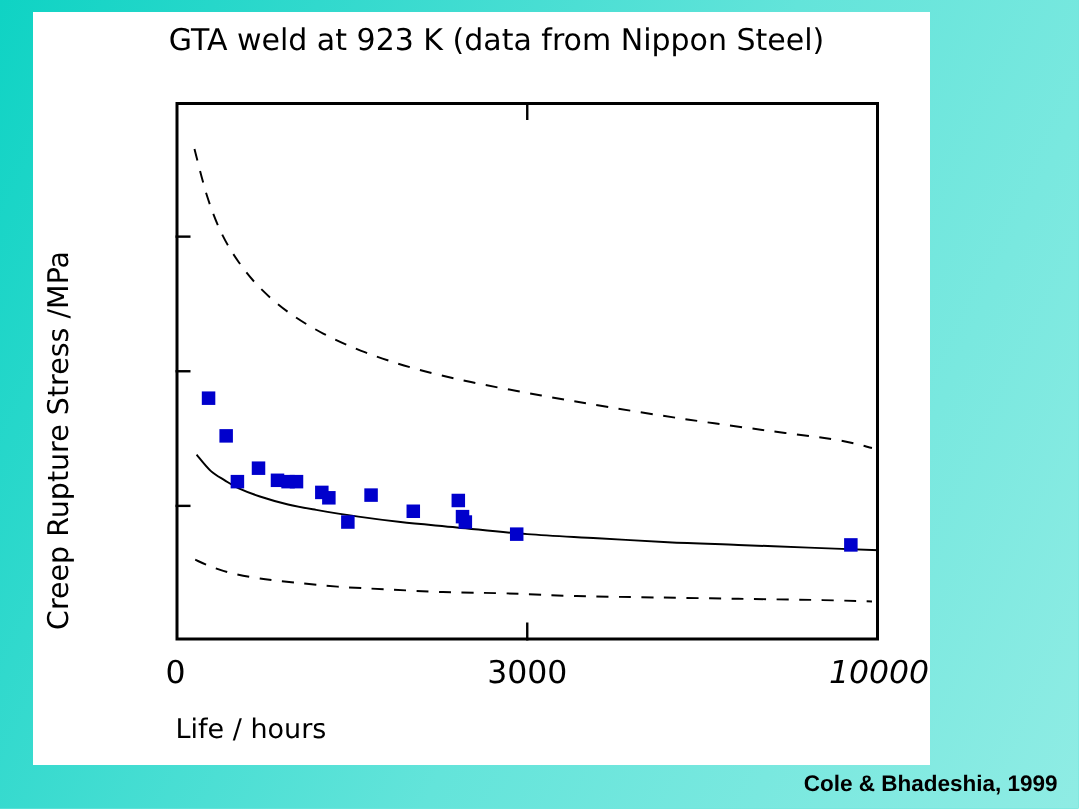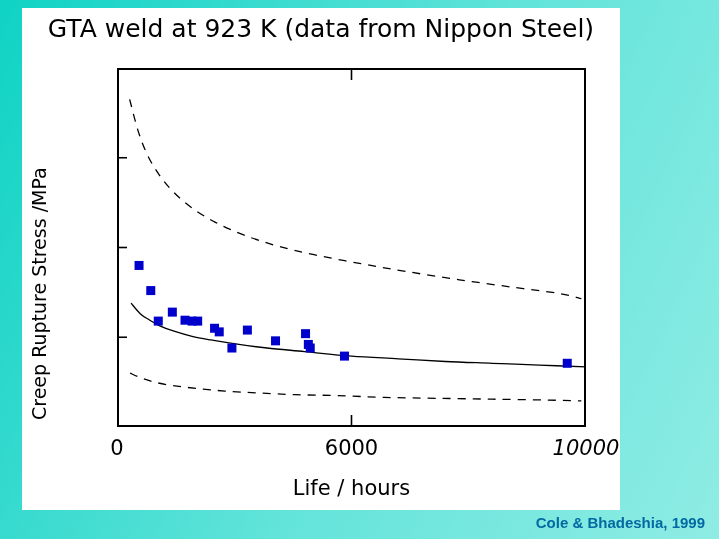--- a/index.html
+++ b/index.html
@@ -24,24 +24,24 @@
 
   .panel{
     position:absolute;
     left:22px;top:8px;
     width:598px;height:502px;
     background:#ffffff;
   }
 
   .title{
     position:absolute;
-    left:22px;top:14px;
+    left:32px;top:14px;
     width:598px;
     text-align:center;
-    font-size:25px;
+    font-size:20px;
     color:#000;
     letter-spacing:0px;
     white-space:nowrap;
   }
 
   
   .plotframe{
     position:absolute;
     left:117px;top:68px;
     width:469px;height:359px;
@@ -65,42 +65,41 @@
   }
   #ylabel-wrap .ylabel{
     left:0;top:0;
     transform:rotate(-90deg);
   }
 
   .xlabel{
     position:absolute;
     left:117px;top:476px;
     width:469px;
-    text-align:center;
-    font-size:21px;
+    font-size:18px;
     color:#000;
     white-space:nowrap;
   }
   #yticks{position:absolute;left:0px;top:0px;width:110px;height:539px;}
 
   .xtick-label{
     position:absolute;
     font-size:21px;
     color:#000;
     text-align:center;
     white-space:nowrap;
     top:436px;
   }
 
   .credit{
     position:absolute;
     right:14px;bottom:8px;
     font-size:15px;
     font-weight:bold;
-    color:#0369a1;
+    color:#000000;
     white-space:nowrap;
     font-family:"Liberation Sans", sans-serif;
   }
 
   svg.plotsvg{
     position:absolute;left:0;top:0;
     width:719px;height:539px;
     pointer-events:none;
   }
   .marker{fill:#0000cc;}
@@ -116,21 +115,21 @@
   <div class="bg-teal-grad"></div>
 
   <div class="panel"></div>
 
   <div class="title">GTA weld at 923 K (data from Nippon Steel)</div>
 
   <div id="yticks"></div>
 
   <div id="xticks-wrap">
       <div class="xtick-label" style="left: 57px; width: 120px;">0</div>
-      <div class="xtick-label" style="left: 291.5px; width: 120px;">6000</div>
+      <div class="xtick-label" style="left: 291.5px; width: 120px;">3000</div>
       <div class="xtick-label" style="left: 526px; width: 120px; font-style: italic;">10000</div>
     </div>
 
   <div id="ylabel-wrap">
     <div class="ylabel">Creep Rupture Stress /MPa</div>
   </div>
 
   <div class="xlabel">Life / hours</div>
 
   <div class="plotframe"></div>

